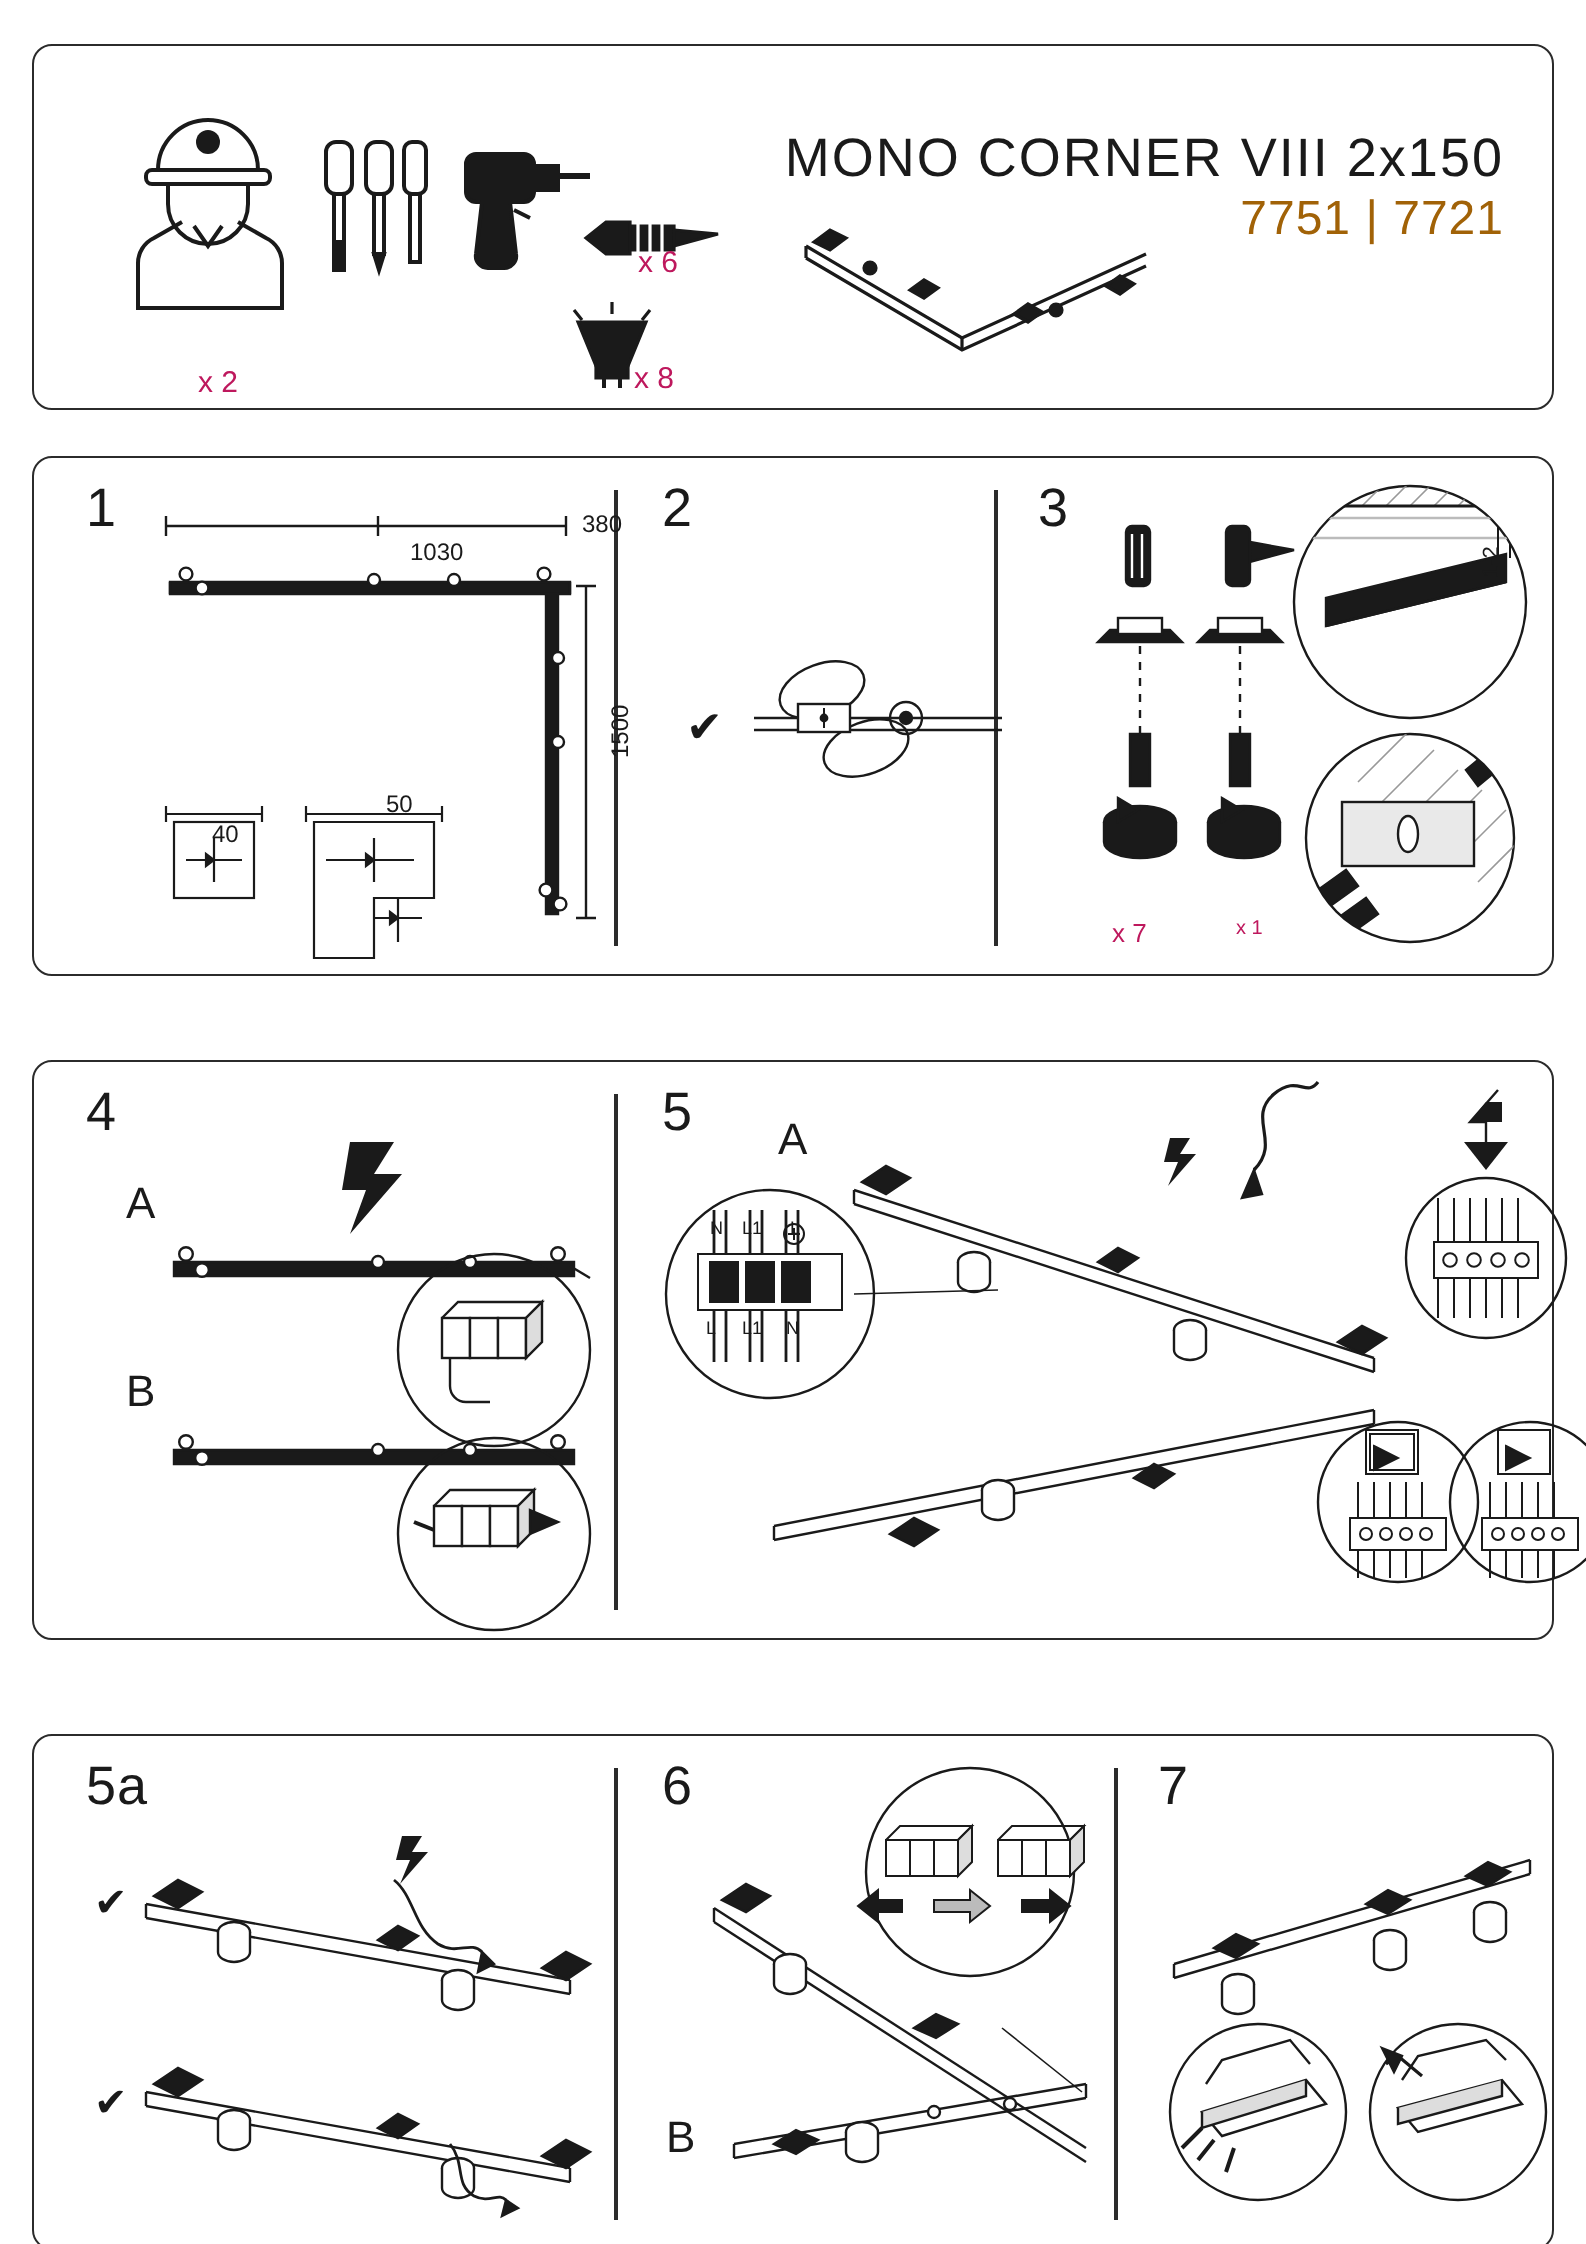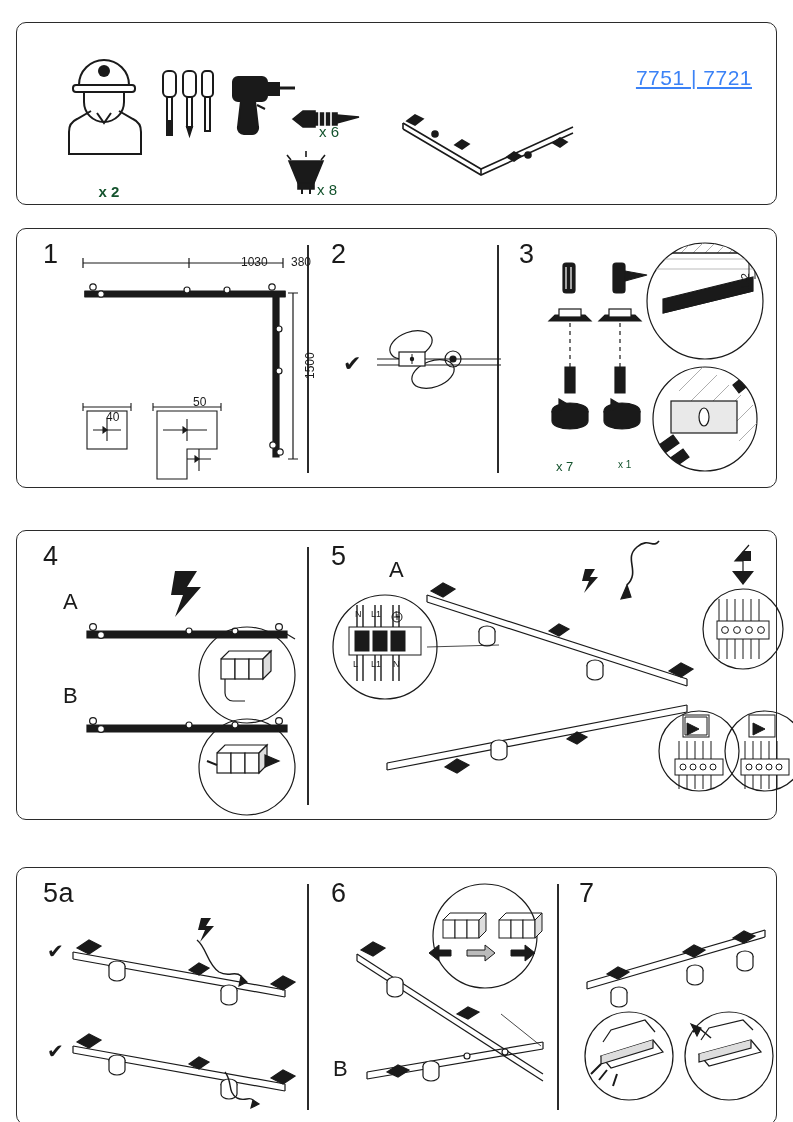--- a/index.html
+++ b/index.html
@@ -58,33 +58,32 @@
     right: 24px; top: 42px;
     text-align: right;
   }
   #title-main {
     font-size: 27px;
     letter-spacing: 1px;
     color: #1a1a1a;
     line-height: 1.1;
   }
   .title-sub {
-    font-size: 21px;
-    color: #3b82f6;
+    font-size: 24px;
+    color: #a16207;
     line-height: 1.22;
     letter-spacing: 0.5px;
-    text-decoration: underline;
   }
 
   svg { display: block; overflow: visible; }
 
   .qty {
     position: absolute;
     font-size: 15px;
-    color: #14532d;
+    color: #be185d;
   }
 
   
   #row1-panel { left: 16px; top: 228px; width: 761px; height: 260px; }
   #row2-panel { left: 16px; top: 530px; width: 761px; height: 290px; }
   #row3-panel { left: 16px; top: 842px; width: 761px; height: 258px; margin-top: 25px; }
 
   .dim-text {
     position: absolute;
     font-size: 12px;
@@ -105,21 +104,21 @@
     <svg style="position:absolute;left:44px;top:26px;" width="86" height="116" viewBox="0 0 86 116">
       <g fill="none" stroke="#1a1a1a" stroke-width="2">
         <path d="M18 36 a25 25 0 0 1 50 0"></path>
         <rect x="12" y="36" width="62" height="7" rx="3"></rect>
         <circle cx="43" cy="22" r="6" fill="#1a1a1a" stroke="none"></circle>
         <path d="M23 43 v10 a20 20 0 0 0 40 0 v-10"></path>
         <path d="M30 62 l-14 8 a14 14 0 0 0 -8 13 v22 h72 v-22 a14 14 0 0 0 -8 -13 l-14 -8"></path>
         <path d="M36 64 l7 10 l7 -10"></path>
       </g>
     </svg>
-    <div class="qty" style="left:92px;top:160px;transform:translateX(-50%);font-weight:bold;">x 2</div>
+    <div class="qty" style="left:92px;top:160px;transform:translateX(-50%);">x 2</div>
 
     <svg style="position:absolute;left:140px;top:44px;" width="60" height="80" viewBox="0 0 60 80">
       <g fill="none" stroke="#1a1a1a" stroke-width="2">
         <rect x="6" y="4" width="13" height="26" rx="5"></rect>
         <path d="M10 30 h5 v24 h-5 z"></path>
         <path d="M10 54 h5 v14 h-5 z" fill="#1a1a1a"></path>
         <rect x="26" y="4" width="13" height="26" rx="5"></rect>
         <path d="M30 30 h5 v30 h-5 z"></path>
         <path d="M30 60 l2.5 8 l2.5 -8 z" fill="#1a1a1a"></path>
         <rect x="45" y="4" width="11" height="26" rx="4"></rect>
@@ -166,20 +165,21 @@
         <path d="M12 22 l8 -6 l8 4 l-8 6 z" fill="#1a1a1a"></path>
         <path d="M60 46 l7 -5 l7 4 l-7 5 z" fill="#1a1a1a"></path>
         <path d="M112 58 l7 -5 l7 4 l-7 5 z" fill="#1a1a1a"></path>
         <path d="M158 44 l7 -5 l7 4 l-7 5 z" fill="#1a1a1a"></path>
         <circle cx="40" cy="35" r="3" fill="#1a1a1a"></circle>
         <circle cx="133" cy="56" r="3" fill="#1a1a1a"></circle>
       </g>
     </svg>
 
     <div id="title-block">
+      <div id="title-main">MONO CORNER VIII 2x150</div>
       <div class="title-sub">7751 | 7721</div>
     </div>
   </div>
 
   <div class="panel" id="row1-panel">
     <div class="divider" style="left:290px;top:16px;height:228px;"></div>
     <div class="divider" style="left:480px;top:16px;height:228px;"></div>
 
     <div class="step-num" style="left:26px;top:10px;">1</div>
 
@@ -202,21 +202,21 @@
         <circle cx="120" cy="41" r="3" fill="#fff"></circle>
         <circle cx="160" cy="41" r="3" fill="#fff"></circle>
         <circle cx="205" cy="38" r="3.2" fill="#fff"></circle>
         <circle cx="212" cy="80" r="3" fill="#fff"></circle>
         <circle cx="212" cy="122" r="3" fill="#fff"></circle>
         <circle cx="206" cy="196" r="3.2" fill="#fff"></circle>
         <circle cx="213" cy="203" r="3.2" fill="#fff"></circle>
       </g>
     </svg>
 
-    <div class="dim-text" style="left:188px;top:26px;margin-left:36px;">1030</div>
+    <div class="dim-text" style="left:188px;top:40px;">1030</div>
     <div class="dim-text" style="left:274px;top:26px;">380</div>
     <div class="dim-text vert" style="left:286px;top:150px;">1500</div>
 
     <svg style="position:absolute;left:62px;top:168px;" width="200" height="80" viewBox="0 0 200 80">
       <g fill="none" stroke="#1a1a1a" stroke-width="1.1">
         <rect x="8" y="14" width="40" height="38"></rect>
         <path d="M14 33 h28 M28 22 v22"></path>
         <path d="M24 30 l4 3 l-4 3 z" fill="#1a1a1a"></path>
         <path d="M4 10 h48 M4 6 v8 M52 6 v8"></path>
 

